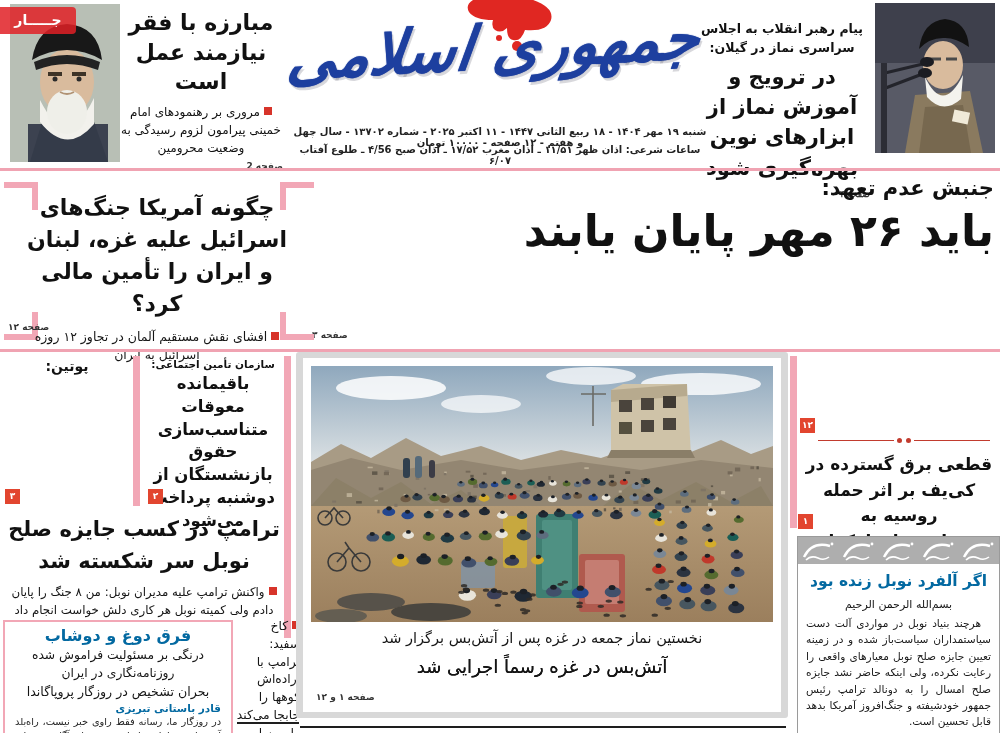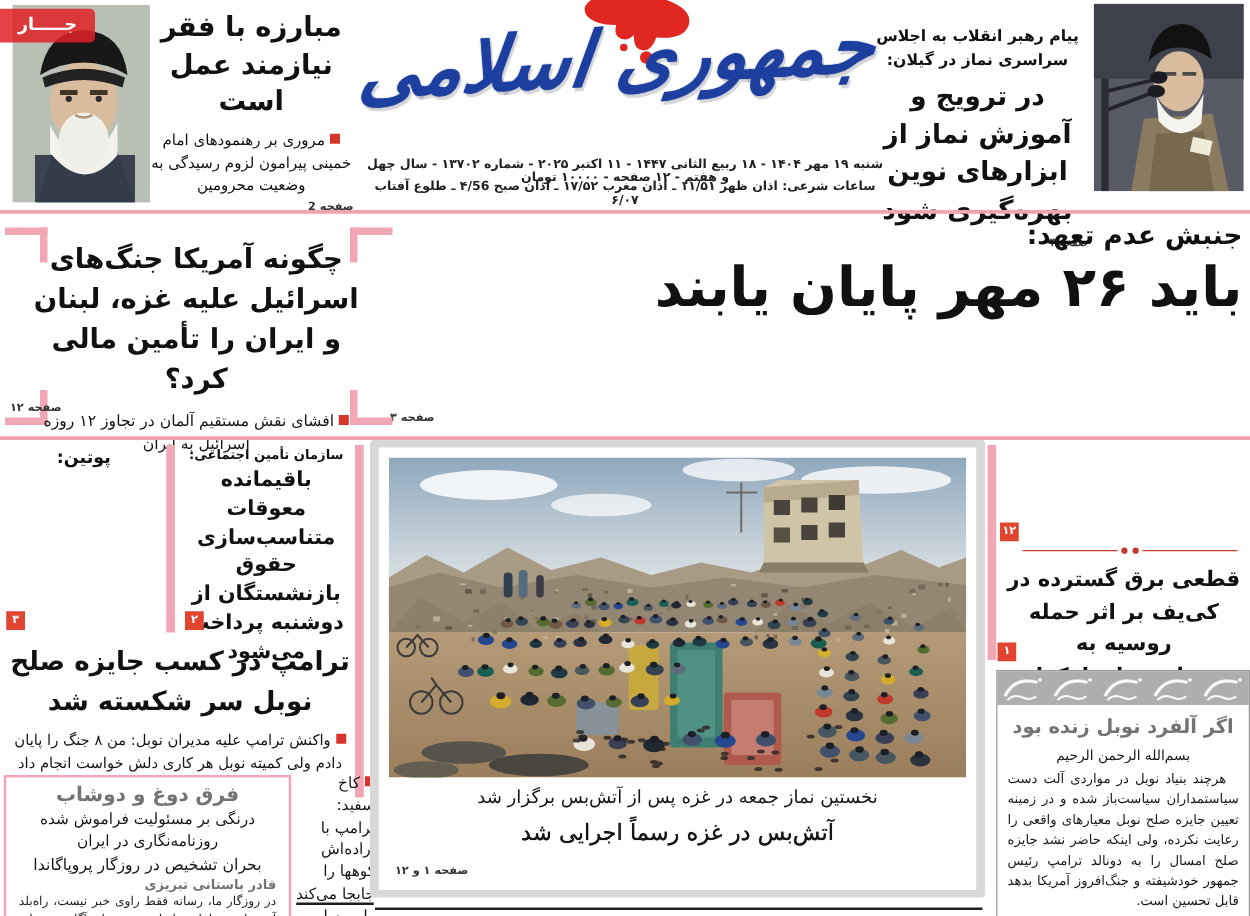--- a/index.html
+++ b/index.html
@@ -20,21 +20,21 @@
   .corner{position:absolute;width:28px;height:22px;border:0 solid #f2a7b6;}
   .ct{border-top-width:6px;} .cb{border-bottom-width:6px;}
   .cl{border-left-width:6px;} .cr{border-right-width:6px;}
   .redline{position:absolute;left:0;width:1000px;height:3px;background:#f0a3b2;}
   .blackrule{position:absolute;height:2px;background:#1e1e1e;}
   .masthead-title{font-size:60px;font-weight:bold;font-style:italic;color:#1d3f9f;
       transform:rotate(-3deg) skewX(-10deg);letter-spacing:-2px;white-space:nowrap;
       text-shadow:2px 3px 0 rgba(40,40,60,.18), 0 0 1px #1d3f9f;}
   .dateline{font-size:10px;color:#222;font-weight:bold;letter-spacing:0;}
   .opbox{position:absolute;border:2px solid #f2a7b6;background:#fff;}
-  .redtitle{color:#737373;font-weight:bold;}
+  .redtitle{color:#0369a1;font-weight:bold;}
   .edbody{font-size:10.6px;line-height:1.55;color:#1a1a1a;}
   .divider-dots{position:absolute;height:8px;}
   .divider-dots .ln{position:absolute;top:3.5px;height:1.6px;background:#c23b2e;}
   .divider-dots .dot{position:absolute;top:1.5px;width:5px;height:5px;border-radius:50%;background:#c23b2e;}
   svg{display:block;}
 </style>
 </head>
 <body>
 
 <div id="page">

